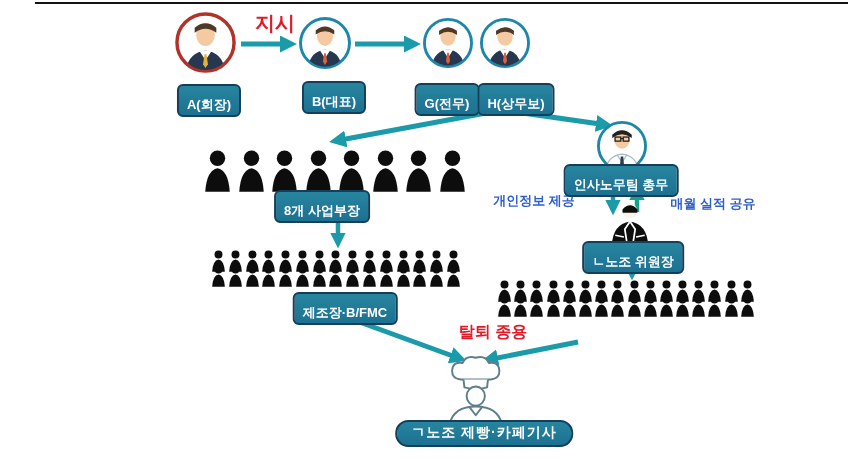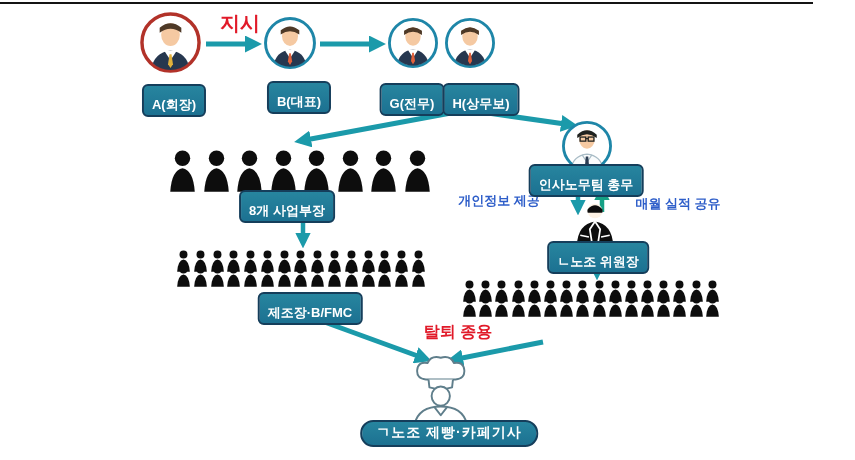--- a/index.html
+++ b/index.html
@@ -1,17 +1,17 @@
 <!DOCTYPE html>
 <html><head>
 <meta charset="utf-8">
 <style>
   html,body{margin:0;padding:0;background:#fff;}
   .stage{position:relative;width:813px;height:460px;background:#ffffff;overflow:hidden;
-         font-family:"Liberation Sans",sans-serif;}
+         font-family:"Liberation Sans",sans-serif;margin-left:35px;}
   .topline{position:absolute;left:0;top:2px;width:855px;height:2px;background:#141414;}
   .avatar{position:absolute;z-index:3;}
   .avatar svg{display:block;}
   .lbl{position:absolute;transform:translateX(-50%);z-index:6;
        background:linear-gradient(180deg,#27859f,#1c7191);
        border:2px solid #153e5b;border-radius:6px;color:#ffffff;
        font-weight:bold;font-size:13px;line-height:1.25;padding:11px 8px 2px;
        white-space:nowrap;text-align:center;}
   .lbl-big{font-size:14px;letter-spacing:1px;padding:2px 14px 3px;}
   .note{position:absolute;transform:translateX(-50%);color:#2e5ec9;font-weight:bold;

